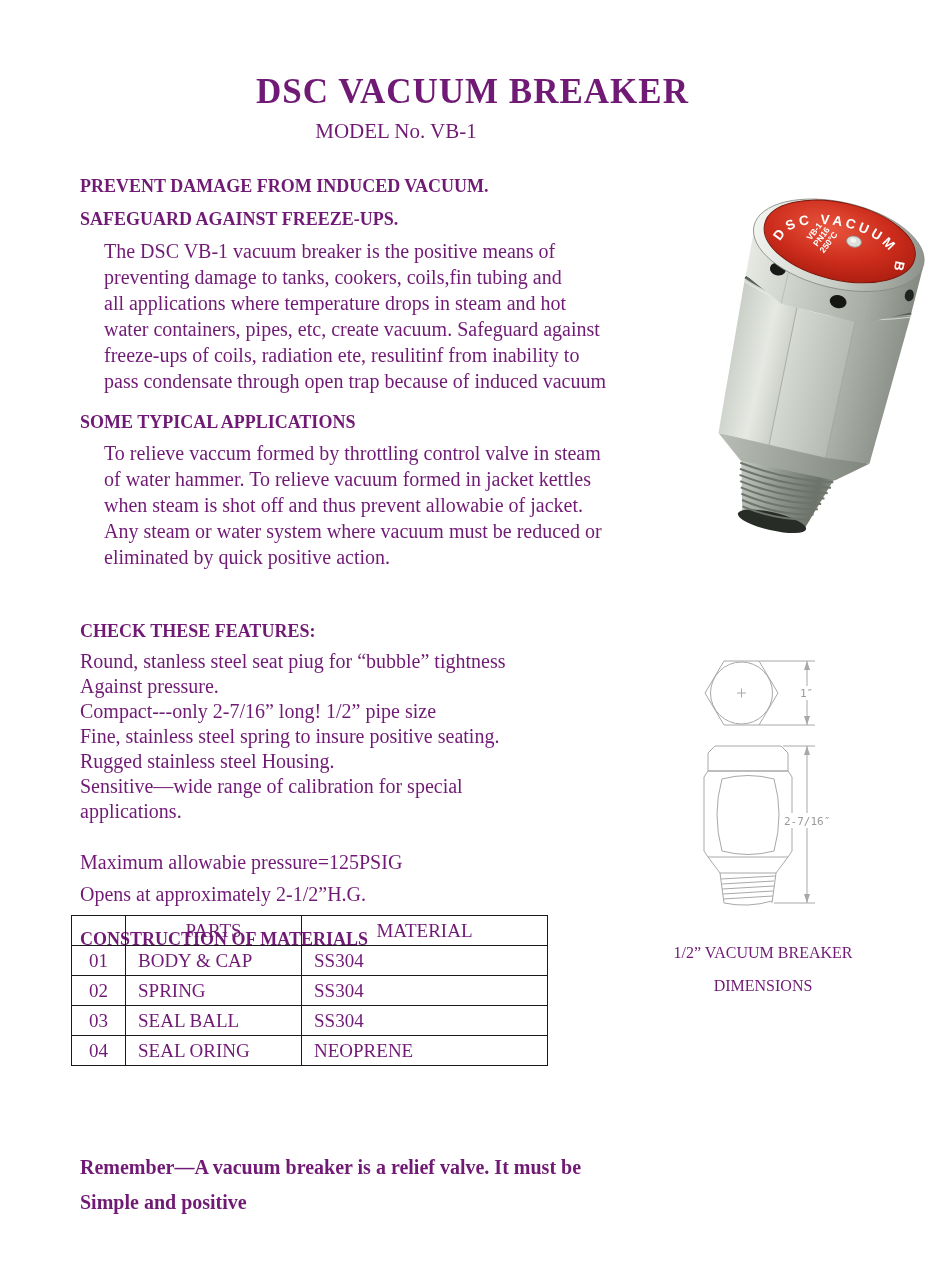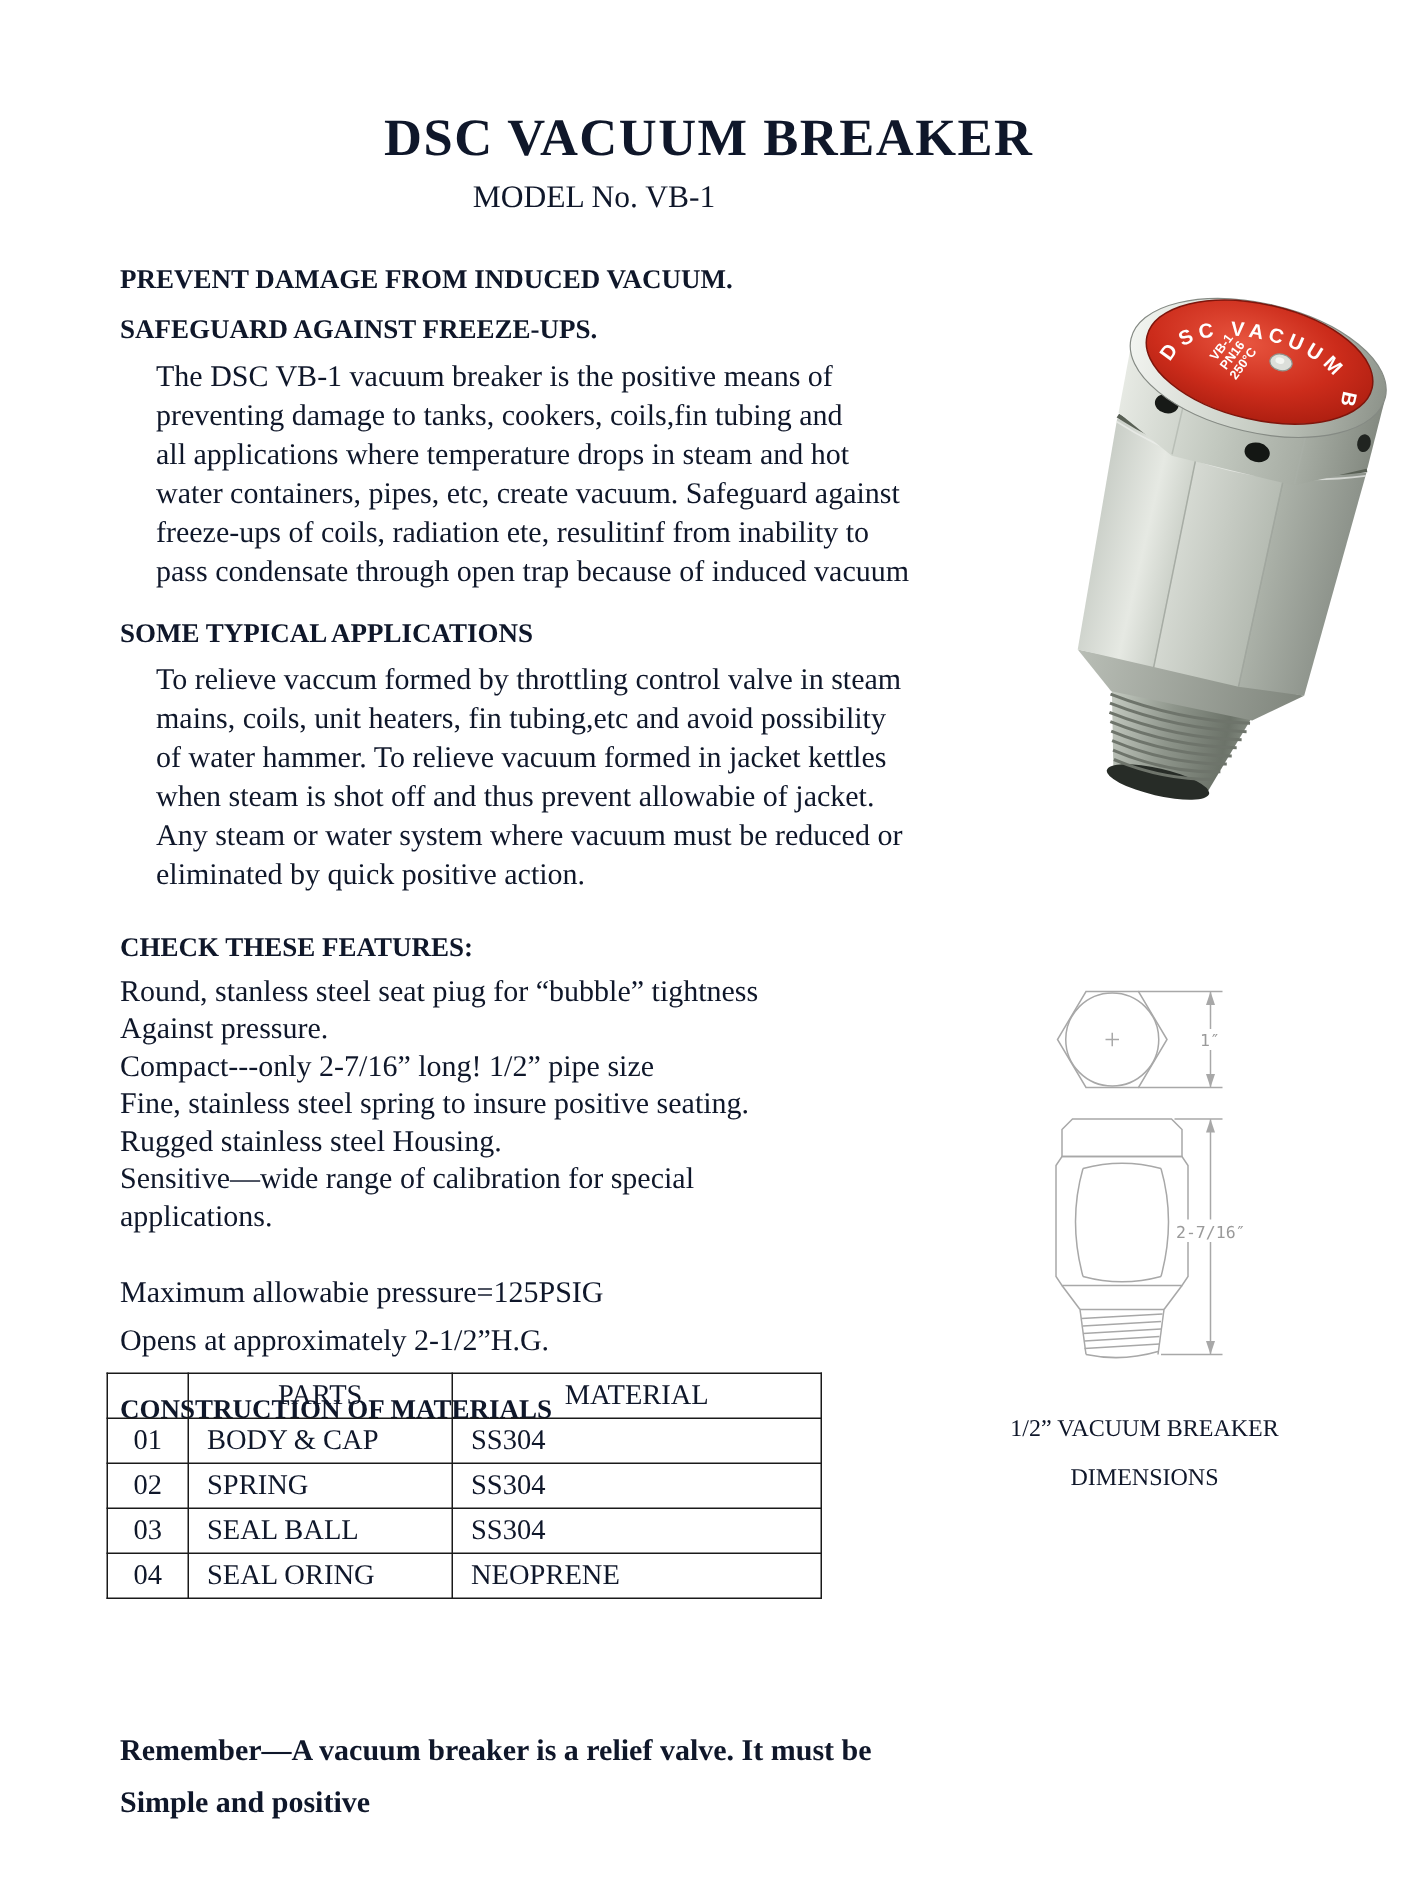--- a/index.html
+++ b/index.html
@@ -4,21 +4,21 @@
 <style>
   * { box-sizing: border-box; }
   html, body { margin: 0; padding: 0; background: #ffffff; }
   .page {
     position: relative;
     width: 945px;
     height: 1267px;
     margin: 0 auto;
     background: #ffffff;
     font-family: "Liberation Serif", "DejaVu Serif", serif;
-    color: #0f172a;
+    color: #701a75;
     overflow: hidden;
   }
   .abs { position: absolute; }
   .doc-title {
     left: 0; top: 72px; width: 945px;
     text-align: center;
     font-size: 35px; font-weight: bold; letter-spacing: 1px;
   }
   .doc-subtitle {
     left: 0; top: 119px; width: 792px;
@@ -69,21 +69,20 @@
     <div>preventing damage to tanks, cookers, coils,fin tubing and</div>
     <div>all applications where temperature drops in steam and hot</div>
     <div>water containers, pipes, etc, create vacuum. Safeguard against</div>
     <div>freeze-ups of coils, radiation ete, resulitinf from inability to</div>
     <div>pass condensate through open trap because of induced vacuum</div>
   </div>
 
   <div class="abs sec-heading" style="left:80px; top:412px;">SOME TYPICAL APPLICATIONS</div>
   <div class="abs body-block lh26" style="left:80px; top:440px;">
     <div>To relieve vaccum formed by throttling control valve in steam</div>
-    <div>mains, coils, unit heaters, fin tubing,etc and avoid possibility</div>
     <div>of water hammer. To relieve vacuum formed in jacket kettles</div>
     <div>when steam is shot off and thus prevent allowabie of jacket.</div>
     <div>Any steam or water system where vacuum must be reduced or</div>
     <div>eliminated by quick positive action.</div>
   </div>
 
   <div class="abs sec-heading" style="left:80px; top:621px;">CHECK THESE FEATURES:</div>
   <div class="abs body-block lh25" style="left:80px; top:649px;">
     <div>Round, stanless steel seat piug for “bubble” tightness</div>
     <div>Against pressure.</div>

